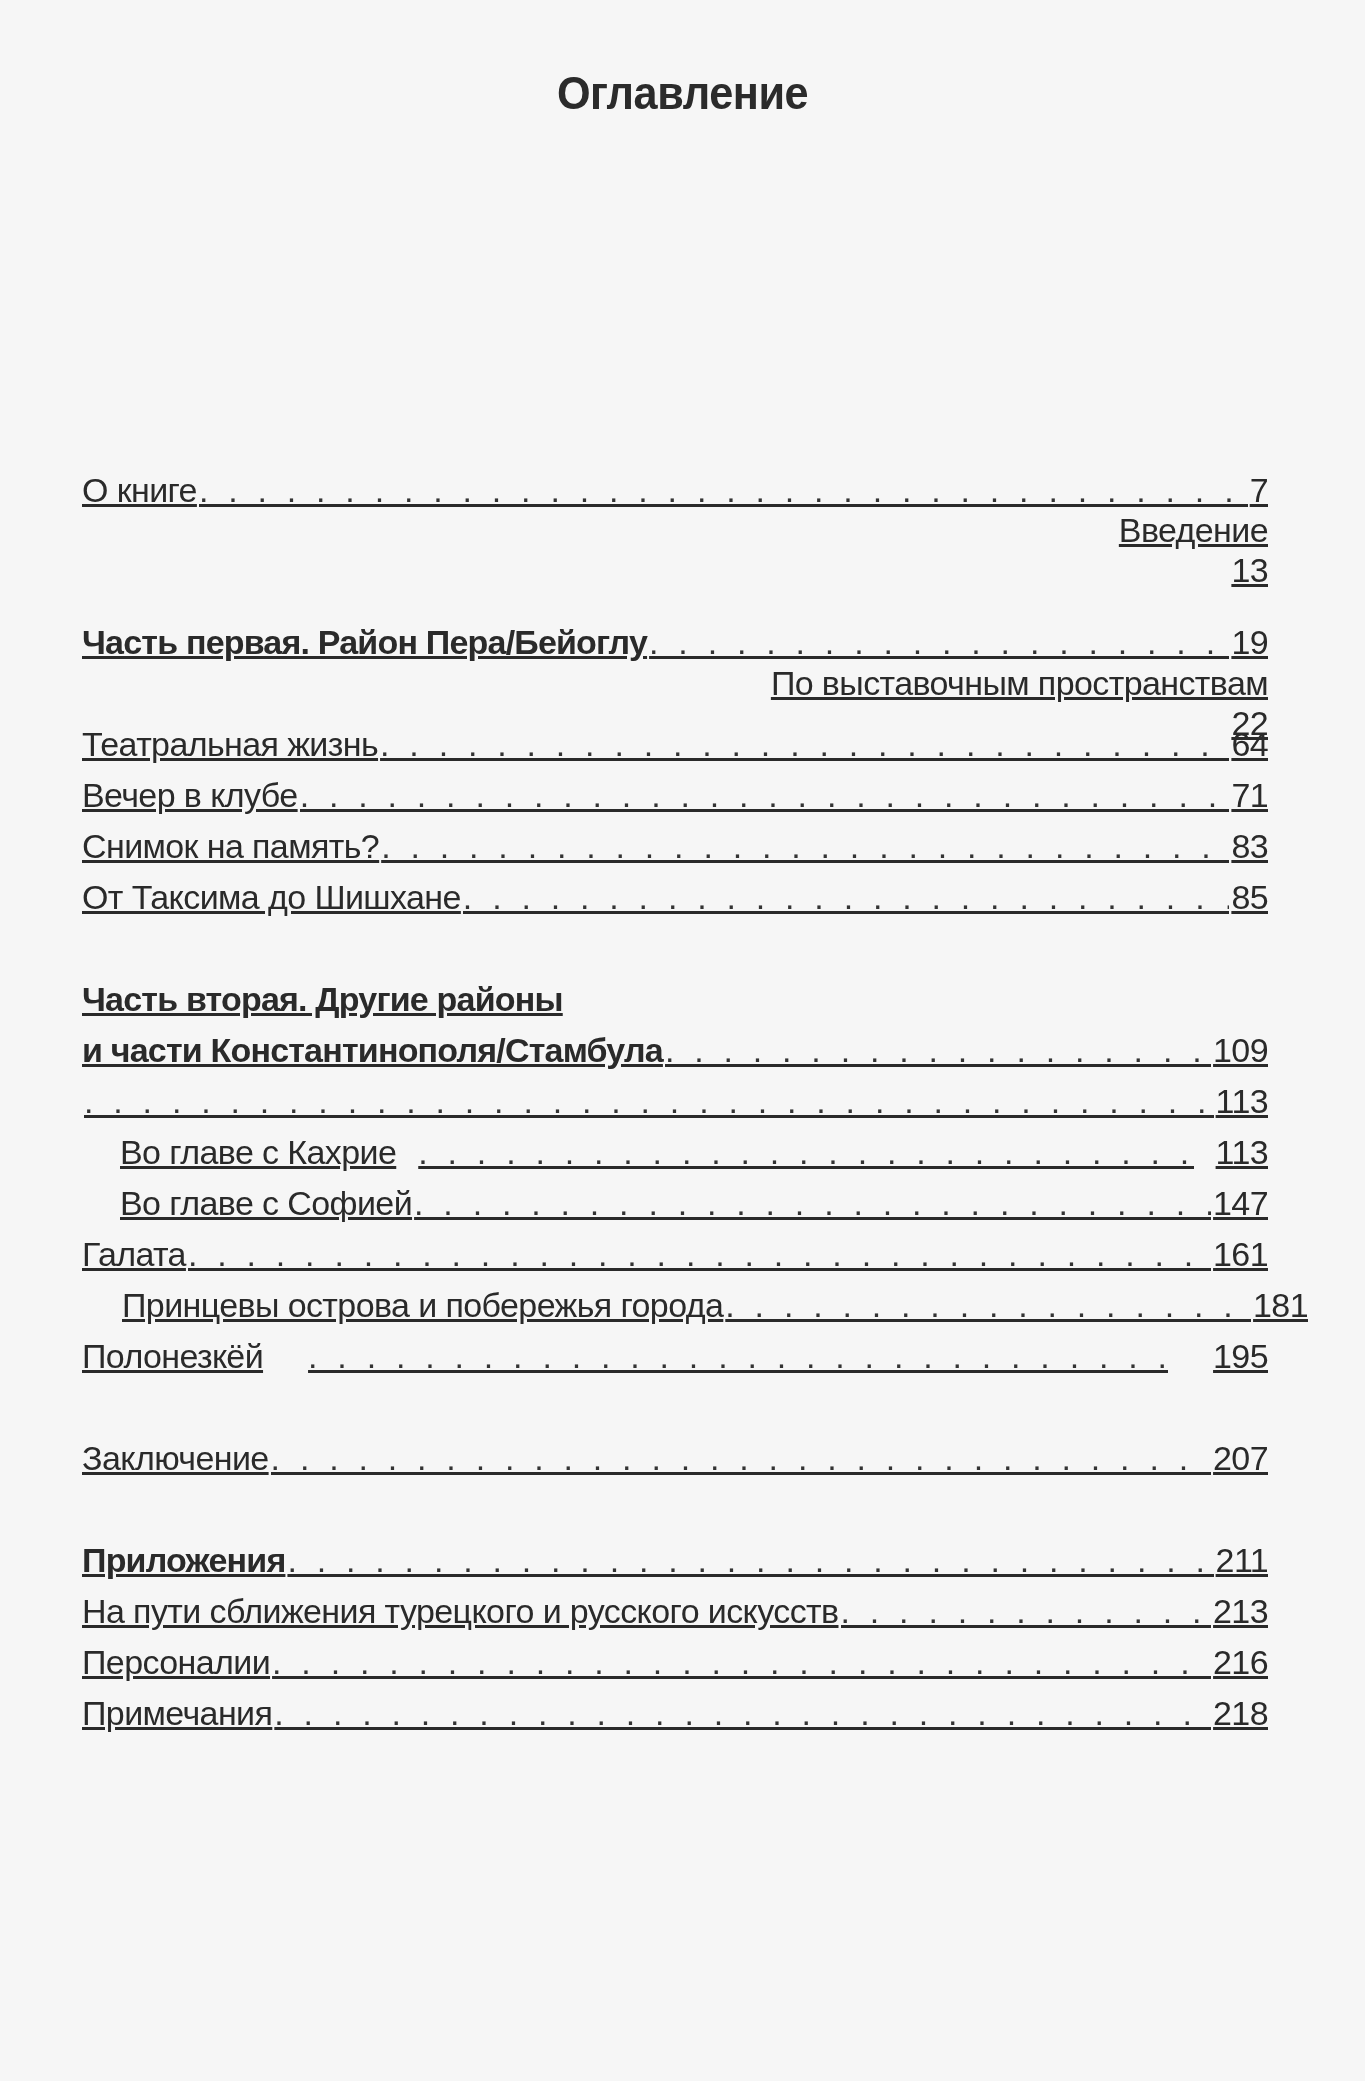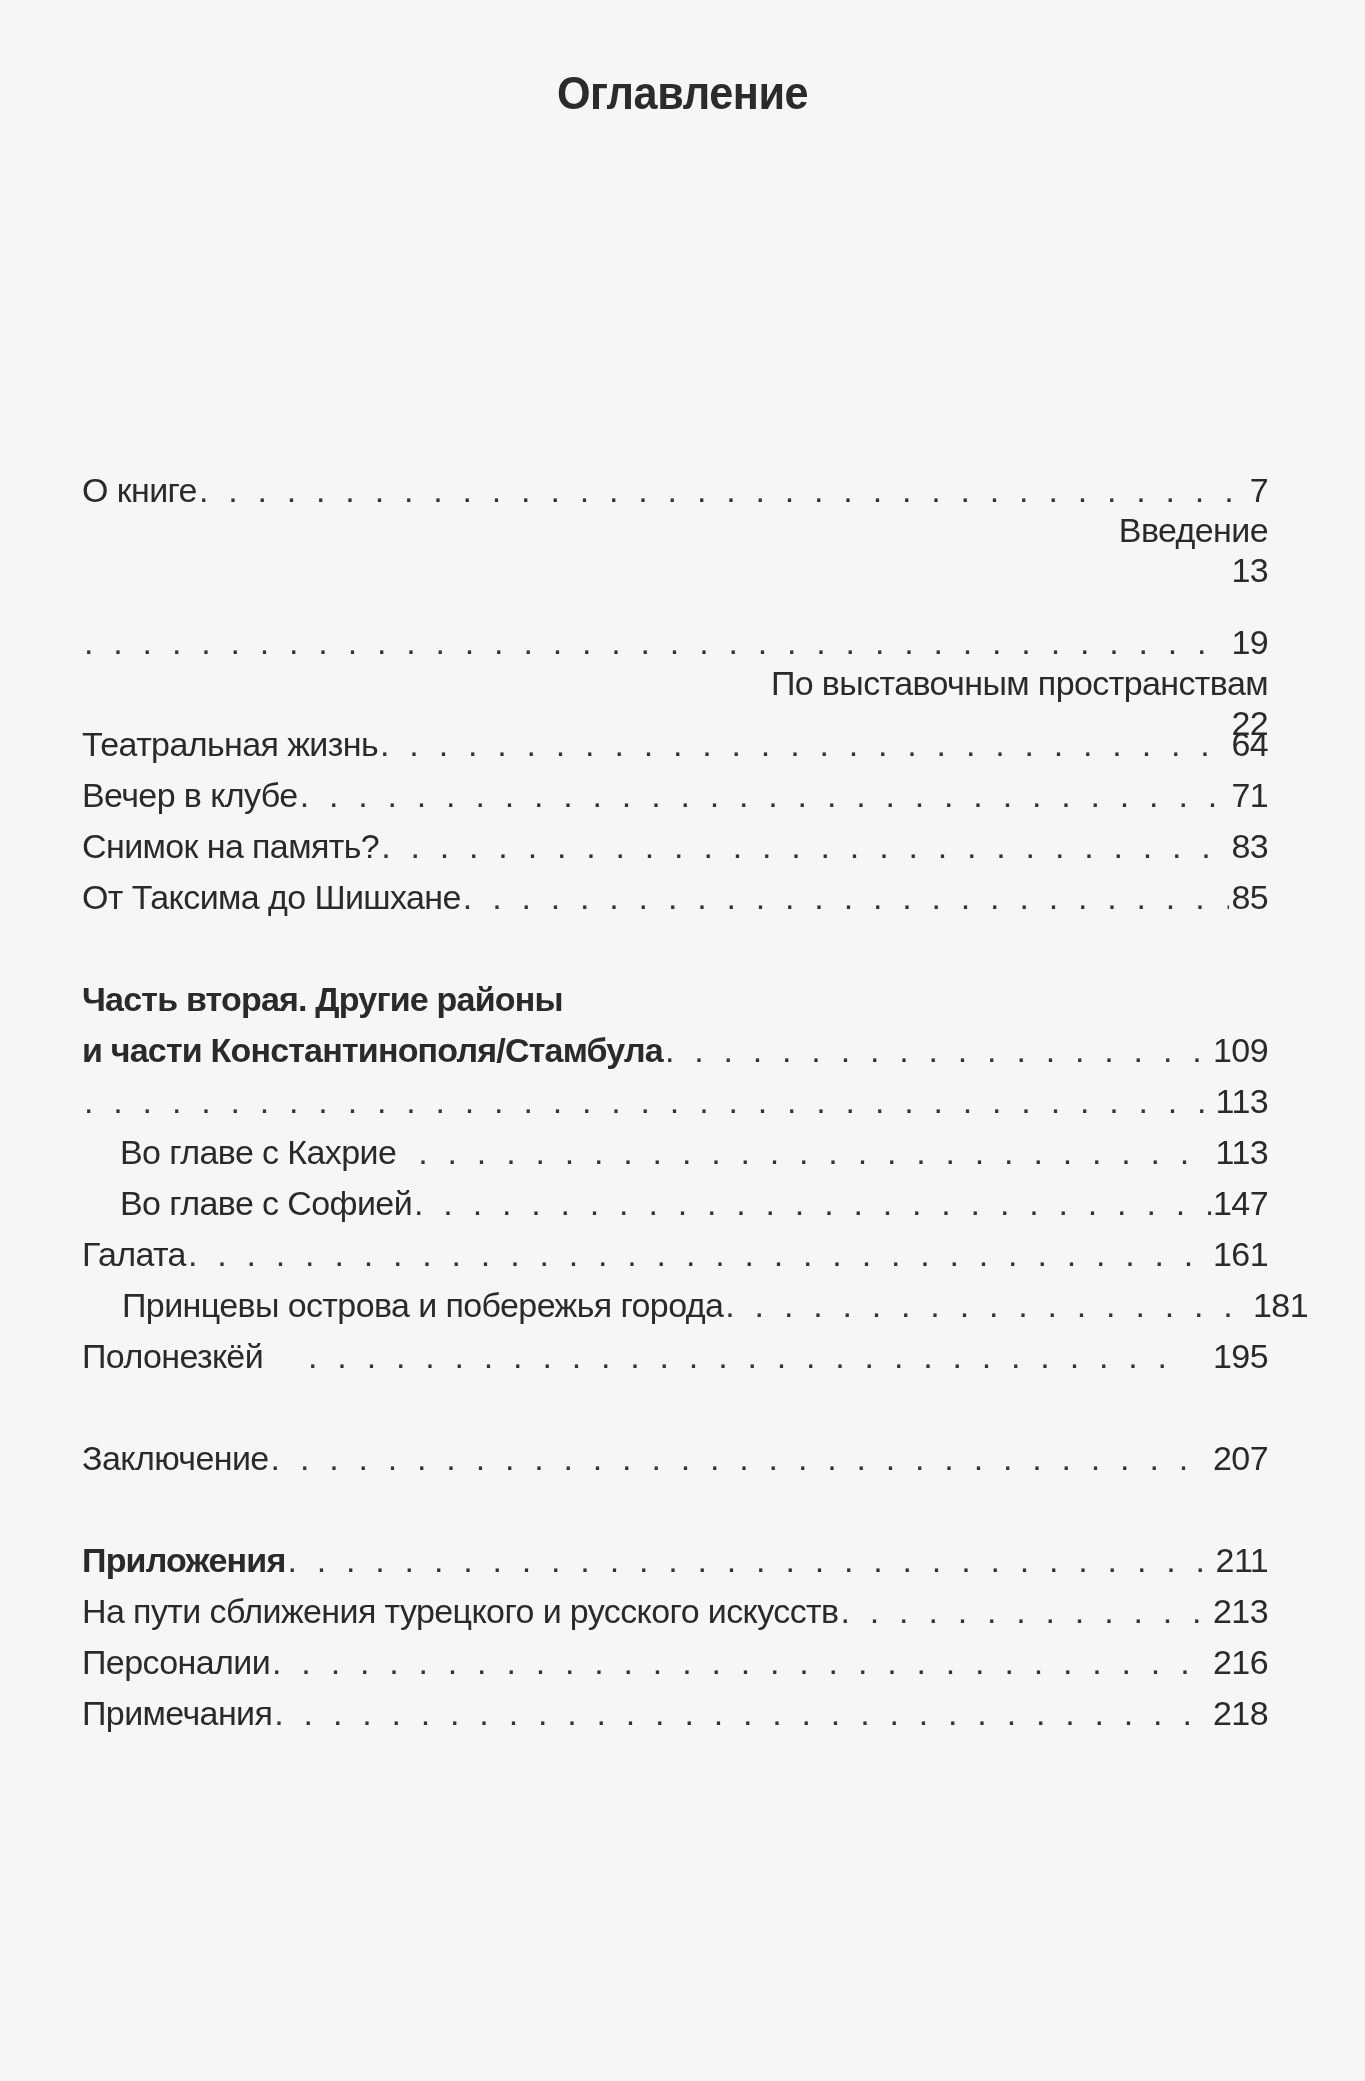--- a/index.html
+++ b/index.html
@@ -8,21 +8,21 @@
     font-family:"Liberation Sans", sans-serif; color:#2a2a2a;
   }
   .title {
     position:absolute; top:34px; left:0; width:1365px; text-align:center;
     font-size:47px; font-weight:bold; letter-spacing:-0.5px; color:#2b2b2b;
     transform:scaleX(0.92);
   }
   .toc { position:absolute; left:82px; width:1186px; top:0; }
   .row {
     position:absolute; left:0; width:1186px; height:50px;
-    display:flex; align-items:flex-end; font-size:34px; line-height:40px;
+    display:flex; align-items:flex-end; font-size:34px; line-height:40px;text-decoration:underline;
   }
   .row .label { white-space:nowrap; letter-spacing:-0.6px; }
   .row.bold .label { font-weight:bold; letter-spacing:-0.8px; }
   .row.indent .label { padding-left:38px; }
   .row .dots {
     flex:1; overflow:hidden; white-space:nowrap; margin:0 2px; letter-spacing:5.2px;
     color:#333;
   }
   .row .dots::before {
     content:". . . . . . . . . . . . . . . . . . . . . . . . . . . . . . . . . . . . . . . . . . . . . . . . . . . . . . . . . . . . . . . . . . . . . . . . . . . . . . . . . . . . . . . . . . . . . . . . . . . .";
@@ -39,20 +39,21 @@
       <span class="label">О книге</span>
       <span class="dots"></span>
       <span class="page">7</span>
     </div>
   <div class="row" style="top: 510px; flex-direction: column;">
       <span class="label">Введение</span>
       <span class="dots"></span>
       <span class="page">13</span>
     </div>
   <div class="row bold" style="top: 612px;">
+      <span class="label">Часть первая. Район Пера/Бейоглу</span>
       <span class="dots"></span>
       <span class="page">19</span>
     </div>
   <div class="row" style="top: 663px; flex-direction: column;">
       <span class="label">По выставочным пространствам</span>
       <span class="dots"></span>
       <span class="page">22</span>
     </div>
   <div class="row" style="top: 714px;">
       <span class="label">Театральная жизнь</span>

